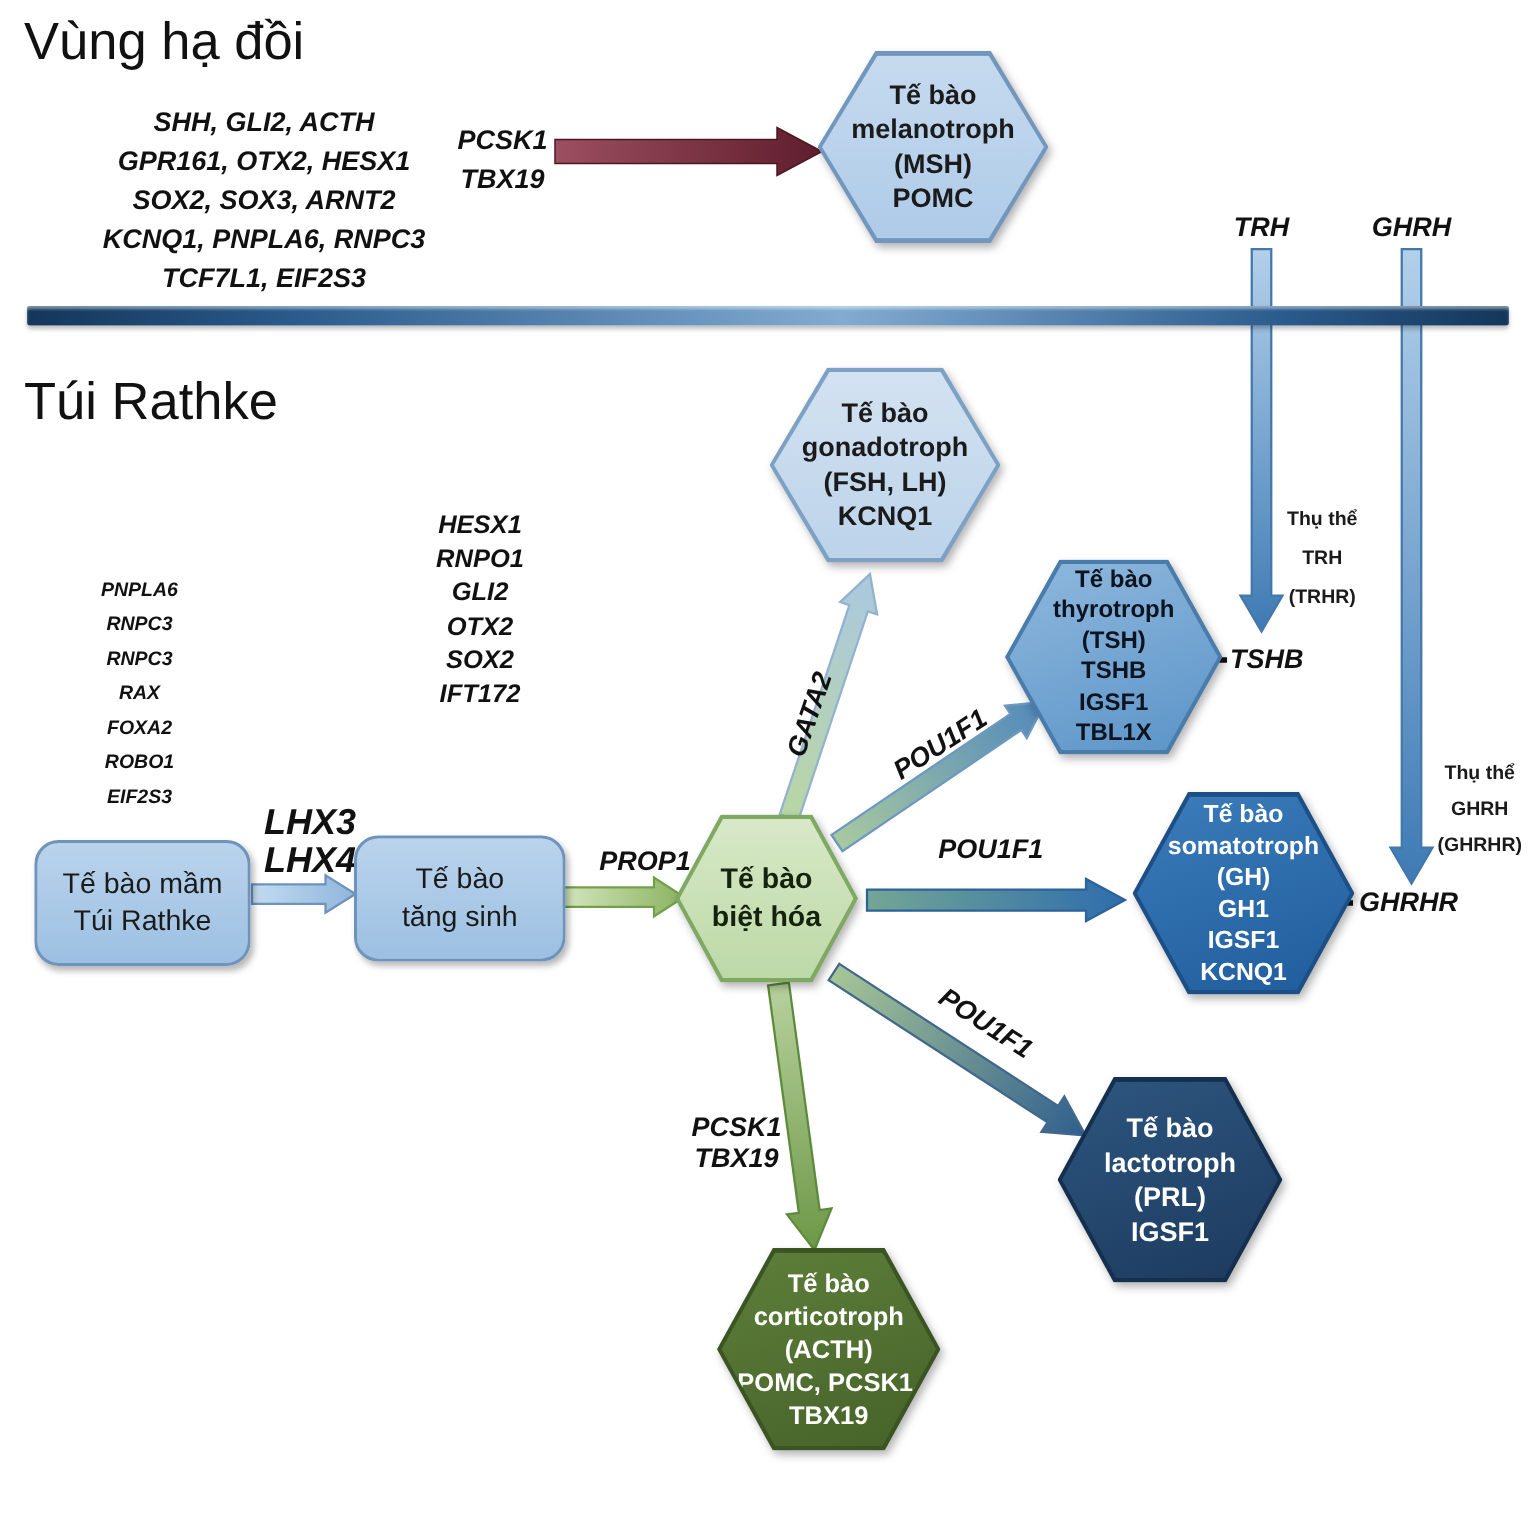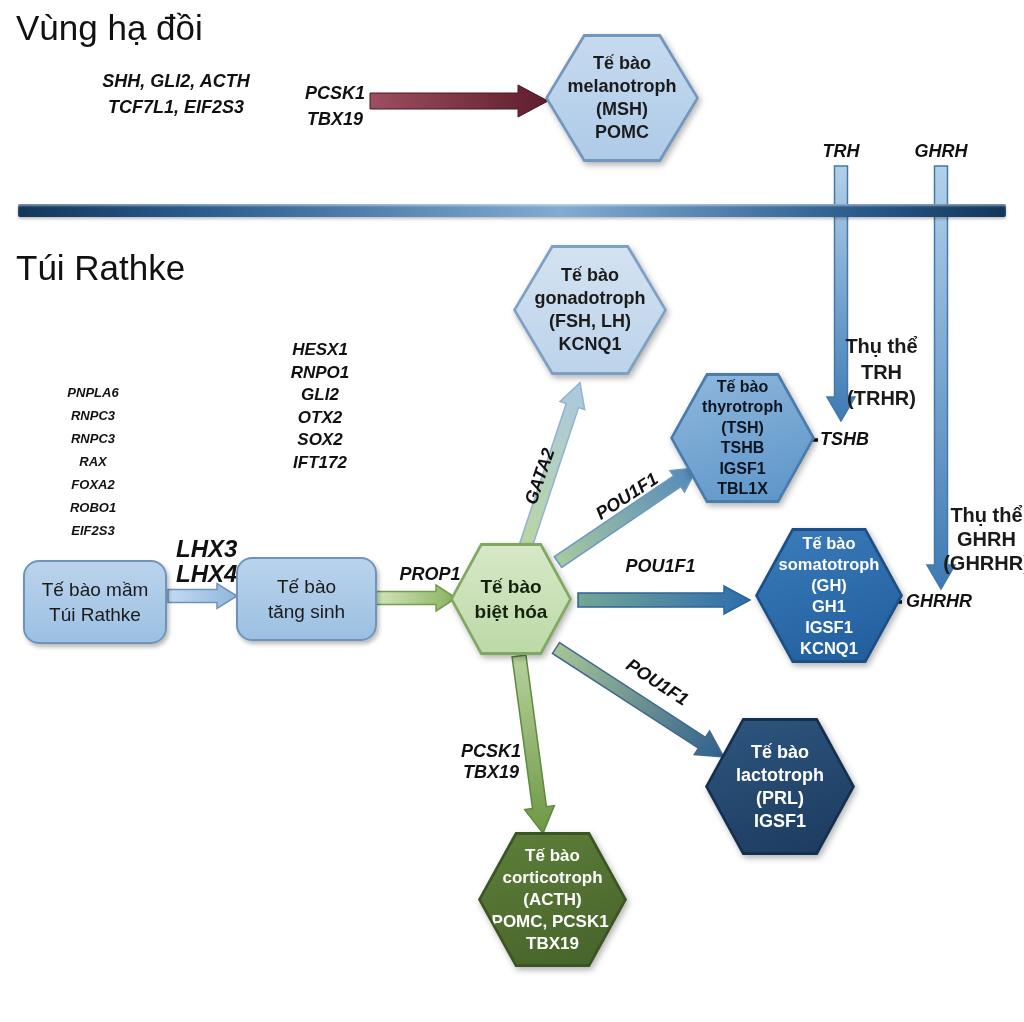--- a/index.html
+++ b/index.html
@@ -2,21 +2,21 @@
 <html><head>
 <meta charset="utf-8">
 <style>
   html,body{margin:0;padding:0;background:#fff;}
   #canvas{position:relative;width:1024px;height:1022px;background:#fff;overflow:hidden;
           font-family:"Liberation Sans",sans-serif;color:#1a1a1a;}
   #arrows{position:absolute;left:0;top:0;z-index:1;pointer-events:none;}
   .title{position:absolute;font-size:35px;color:#111;letter-spacing:0px;z-index:3;}
   .genes{position:absolute;font-style:italic;font-weight:600;text-align:center;color:#111;z-index:3;}
   .lbl{position:absolute;font-style:italic;font-weight:600;font-size:18px;color:#111;text-align:center;z-index:3;}
-  .upright{position:absolute;font-weight:600;font-size:20px;color:#1a1a1a;text-align:center;z-index:3;}
+  .upright{position:absolute;font-weight:600;font-size:13px;color:#1a1a1a;text-align:center;z-index:3;}
   .divider{position:absolute;left:18px;top:204px;width:988px;height:13px;z-index:2;border-radius:2px;
            background:linear-gradient(90deg,#14365a 0%,#2a5b8c 18%,#82abd1 55%,#2a5b8c 85%,#14365a 100%);
            box-shadow:inset 0 2px 2px rgba(255,255,255,.45), 0 2px 3px rgba(0,0,0,.25);}
   .box{position:absolute;border:2px solid #6f94bb;border-radius:16px;z-index:3;
        background:linear-gradient(180deg,#bad3ec,#9cc0e2);
        display:flex;flex-direction:column;align-items:center;justify-content:center;text-align:center;
        box-shadow:2px 3px 4px rgba(0,0,0,.28);font-size:19px;line-height:25px;color:#1b1b1b;}
   .hexwrap{position:absolute;z-index:3;filter:drop-shadow(2px 3px 3px rgba(0,0,0,.30));}
   .hex,.hex-in{clip-path:polygon(25% 0%,75% 0%,100% 50%,75% 100%,25% 100%,0% 50%);}
   .hex{position:absolute;inset:0;}
@@ -119,20 +119,23 @@
       </g>
   </svg>
 
   <div class="divider"></div>
 
   <div class="title" style="left:16px;top:8px;">Vùng hạ đồi</div>
   <div class="title" style="left:16px;top:248px;">Túi Rathke</div>
 
   <div class="genes" style="left:30px;top:68px;width:292px;font-size:18px;line-height:26px;">
     <div>SHH, GLI2, ACTH</div>
+    <div>GPR161, OTX2, HESX1</div>
+    <div>SOX2, SOX3, ARNT2</div>
+    <div>KCNQ1, PNPLA6, RNPC3</div>
     <div>TCF7L1, EIF2S3</div>
   </div>
 
   <div class="genes" style="left:302px;top:80px;width:66px;font-size:18px;line-height:26px;">
     <div>PCSK1</div>
     <div>TBX19</div>
   </div>
 
   <div class="lbl" style="left:818px;top:141px;width:46px;">TRH</div>
   <div class="lbl" style="left:908px;top:141px;width:66px;">GHRH</div>

